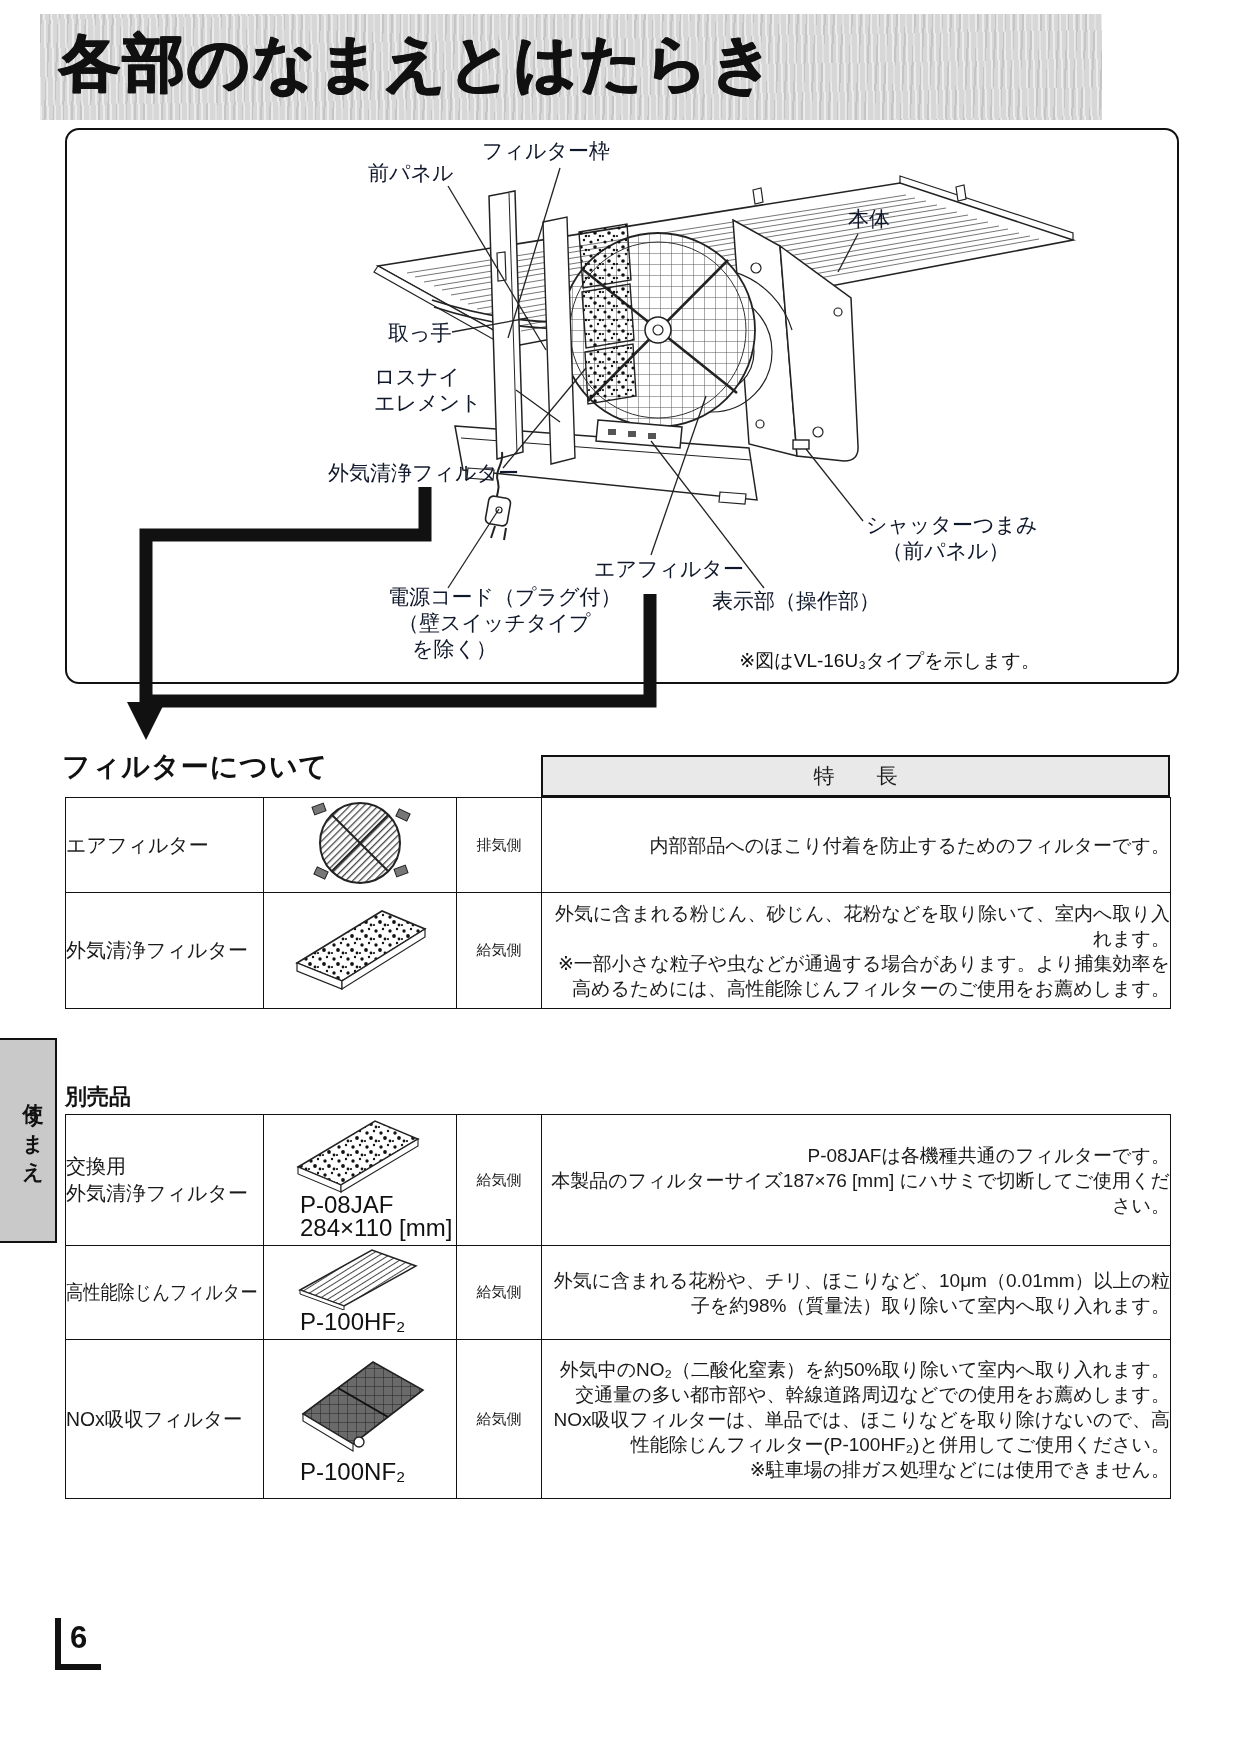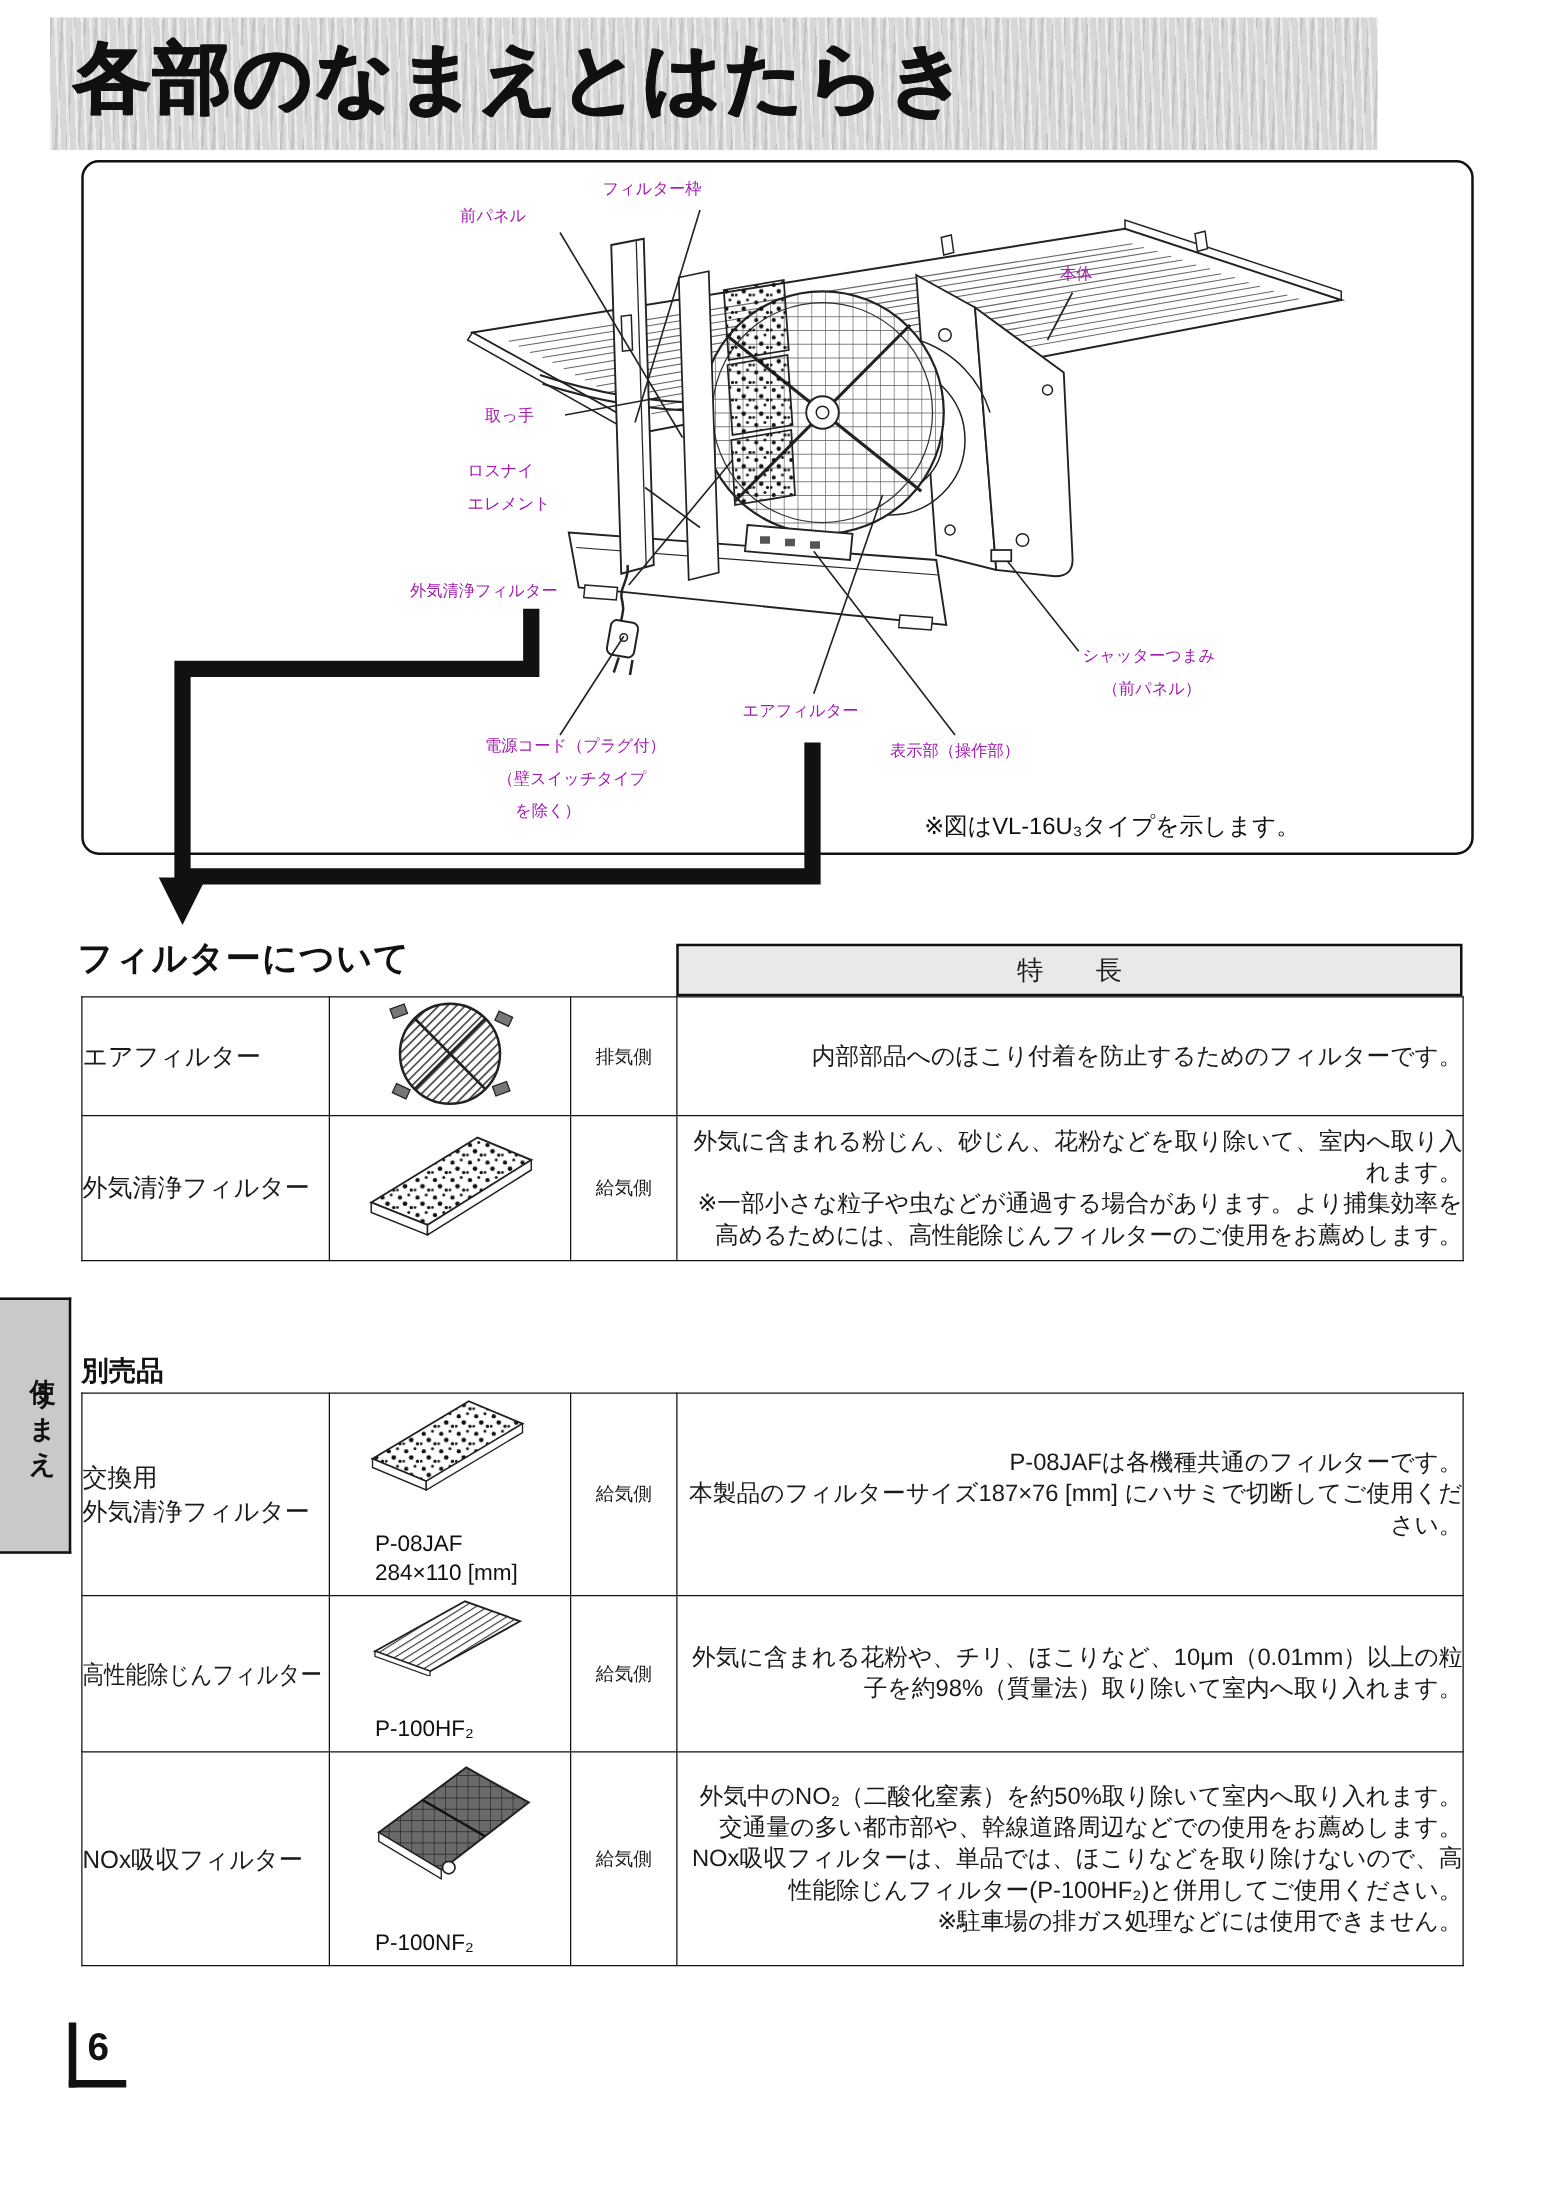--- a/index.html
+++ b/index.html
@@ -11,39 +11,39 @@
     background-image:
       repeating-linear-gradient(88deg, rgba(255,255,255,.5) 0 2px, transparent 2px 7px),
       repeating-linear-gradient(93deg, rgba(150,150,150,.28) 0 2px, transparent 2px 9px);}
   .banner h1{margin:0;padding:18px 0 0 18px;font-size:62px;line-height:1;color:#101010;
     font-weight:900;letter-spacing:2px;
     text-shadow:1.6px 0 0 #101010,0 1.2px 0 #101010,1.6px 1.2px 0 #101010;}
   
   .diagbox{position:absolute;left:65px;top:128px;width:1110px;height:552px;
     border:2.5px solid #111;border-radius:14px;background:#fff;z-index:1;}
   #overlay{position:absolute;left:0;top:0;z-index:3;pointer-events:none;}
-  .dlabel{position:absolute;z-index:4;font-size:13px;line-height:26px;color:#a21caf;white-space:nowrap;}
+  .dlabel{position:absolute;z-index:4;font-size:21px;line-height:26px;color:#0f172a;white-space:nowrap;}
   .dnote{position:absolute;z-index:4;font-size:19px;color:#111;white-space:nowrap;}
   
   .secheading{position:absolute;left:62px;top:748px;font-size:28px;font-weight:600;
     letter-spacing:1px;color:#111;z-index:4;}
   .featurehdr{position:absolute;left:541px;top:755px;width:629px;height:42px;box-sizing:border-box;
     border:2px solid #111;background:#e9e9e9;display:flex;align-items:center;justify-content:center;
     font-size:21px;z-index:2;}
   table.man{position:absolute;border-collapse:collapse;table-layout:fixed;z-index:2;}
   table.man td{border:1.8px solid #111;padding:0;vertical-align:middle;box-sizing:border-box;}
   td.namecell{padding:6px 8px 6px 12px;font-size:20px;}
   td.imgcell{text-align:center;vertical-align:middle;}
   td.sidecell{text-align:center;font-size:15px;}
   td.desccell{padding:8px 14px;font-size:19px;line-height:25px;vertical-align:middle;}
   td.desccell p{margin:0;text-align:right;}
   td.desccell p.hang{padding-left:1em;text-indent:-1em;}
   .imgwrap{display:flex;flex-direction:column;height:100%;justify-content:center;align-items:center;}
-  .caption{align-self:flex-start;text-align:left;font-size:18px;line-height:23px;
-    padding:0 0 6px 36px;color:#111;margin-top:31px;}
+  .caption{align-self:flex-start;text-align:left;font-size:24px;line-height:23px;
+    padding:0 0 6px 36px;color:#111;}
   .nowrapfit{white-space:nowrap;display:inline-block;transform-origin:left center;}
   .fit85{transform:scaleX(.86);}
   .fit95{transform:scaleX(.97);}
   .midpara{position:absolute;left:65px;top:1014px;width:1108px;font-size:19.5px;
     line-height:24.5px;color:#111;z-index:2;margin:0;}
   .optheading{position:absolute;left:65px;top:1082px;font-size:22px;font-weight:600;color:#111;z-index:2;font-family:Liberation Serif, serif;}
   
   .sidetab{position:absolute;left:0;top:1038px;width:57px;height:205px;background:#c9c9c9;
     border-top:2.5px solid #111;border-right:2.5px solid #111;border-bottom:2.5px solid #111;
     box-sizing:border-box;z-index:2;}

